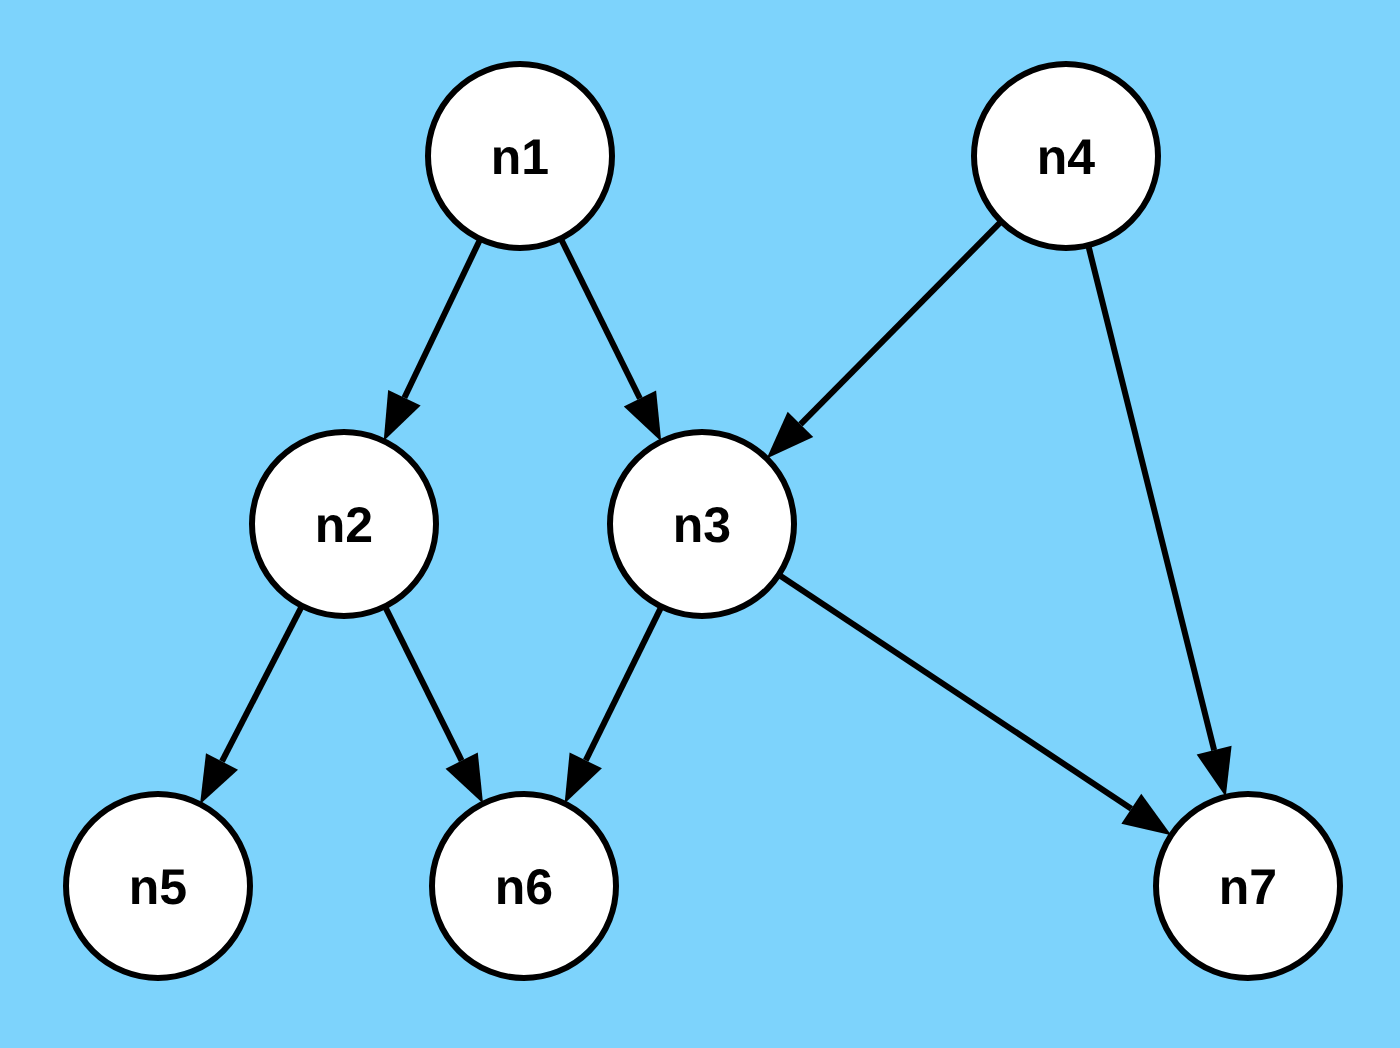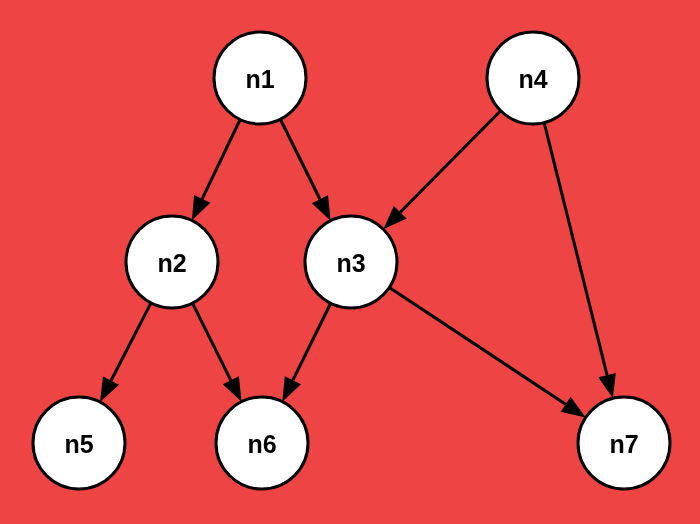--- a/index.html
+++ b/index.html
@@ -7,21 +7,21 @@
     padding: 0;
     background: #ffffff;
   }
   body {
     font-family: "Liberation Sans", sans-serif;
   }
   #canvas-wrap {
     position: relative;
     width: 700px;
     height: 524px;
-    background: #ef4444;
+    background: #7dd3fc;
     overflow: hidden;
     text-align: right;
   }
   #graph-svg {
     display: block;
     width: 700px;
     height: 524px;
   }
   .node-circle {
     fill: #ffffff;

